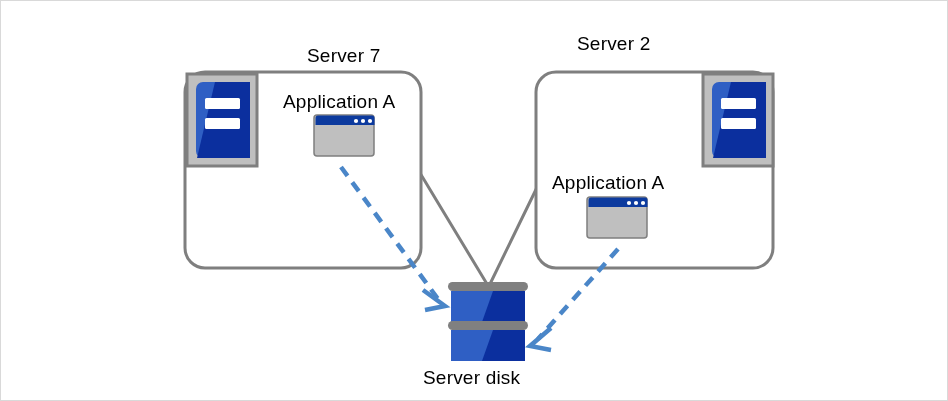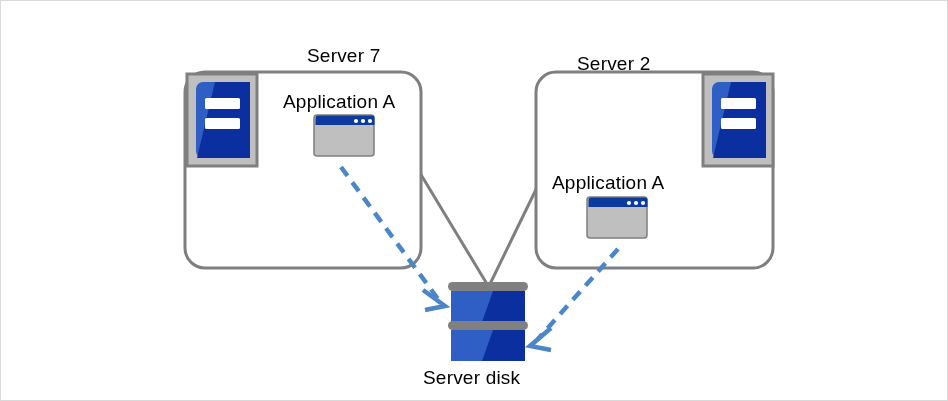--- a/index.html
+++ b/index.html
@@ -27,21 +27,21 @@
   .label {
     position: absolute;
     color: #000000;
     font-family: "Liberation Sans", sans-serif;
     font-size: 19px;
     line-height: 22px;
     white-space: nowrap;
     letter-spacing: 0.2px;
   }
   #server1-title { left: 306px; top: 44px; }
-  #server2-title { left: 576px; top: 52px; }
+  #server2-title { left: 576px; top: 32px; }
   #app1-label    { left: 282px; top: 90px; }
   #app2-label    { left: 551px; top: 171px; }
   #disk-label    { left: 422px; top: 366px; }
 </style>
 </head>
 <body>
 
 <div id="canvas">
 
   <svg id="diagram-svg" viewBox="0 0 948 401">

